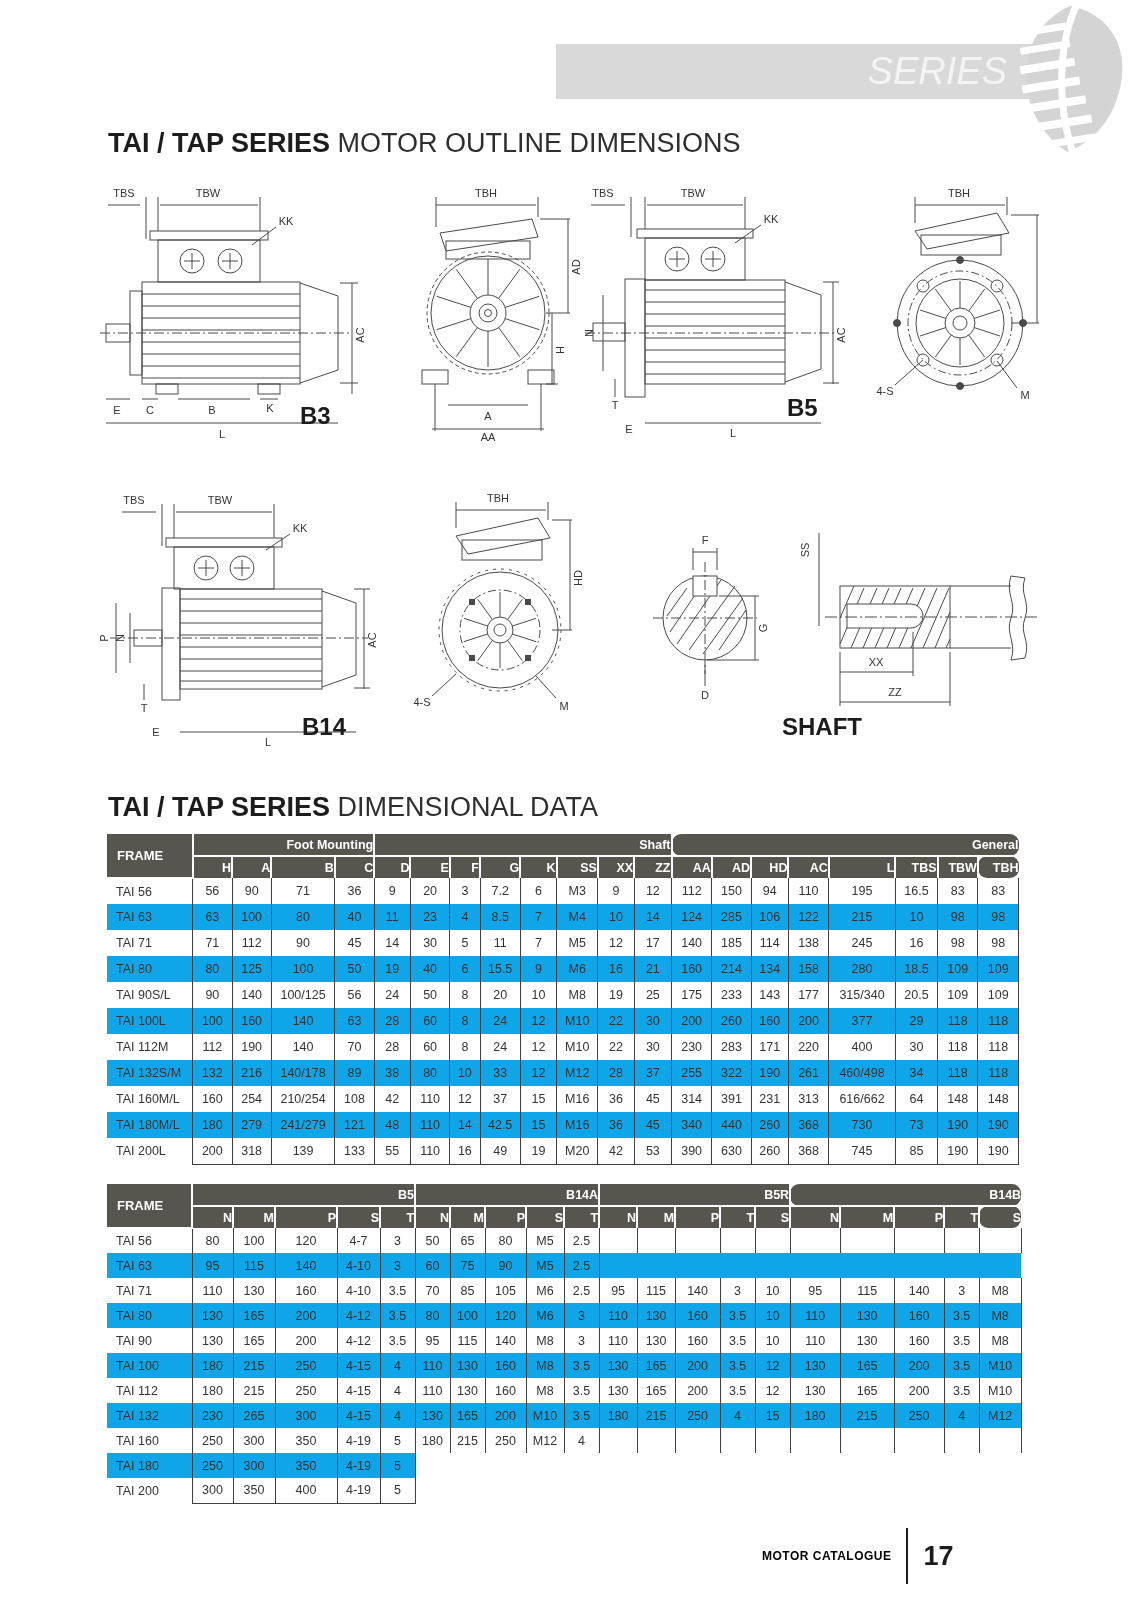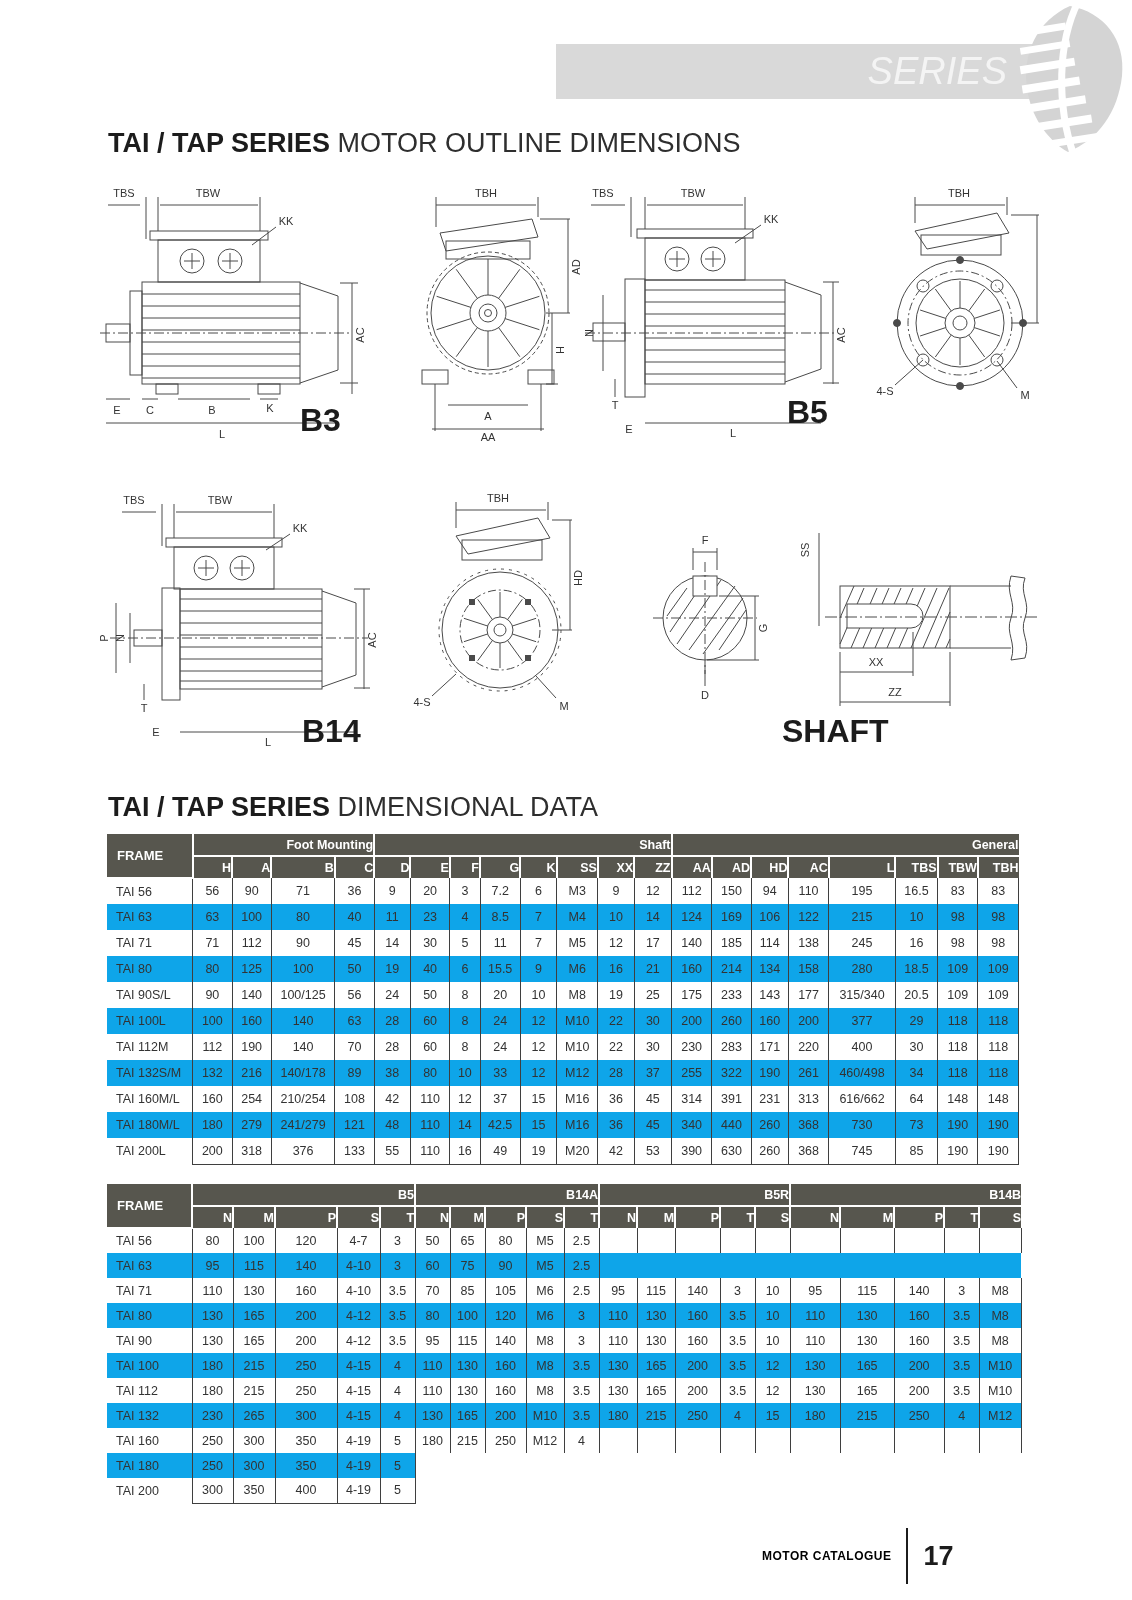--- a/index.html
+++ b/index.html
@@ -11,31 +11,31 @@
   .banner .bold{font-size:45px;font-weight:bold;color:#fff;letter-spacing:1px;white-space:pre;}
   .banner .ital{font-size:38px;font-style:italic;color:#f4f4f4;margin-left:12px;}
   .logo{position:absolute;left:1008px;top:0px;}
   
   .sect{position:absolute;font-size:27px;color:#1c1c1c;white-space:nowrap;}
   .sect .b{font-weight:bold;}
   .sect .r{font-weight:normal;color:#2e2e2e;}
   .st1{left:108px;top:128px;}
   .st2{left:108px;top:792px;}
   
-  .cap{position:absolute;font-weight:bold;font-size:32px;color:#1c1c1c;}
+  .cap{position:absolute;font-weight:bold;font-size:24px;color:#1c1c1c;}
   .drw{position:absolute;}
   .drw text{font-size:11px;fill:#333;font-family:"Liberation Sans",sans-serif;}
   
   .tblwrap{position:absolute;left:107px;}
   .dimtable{border-collapse:collapse;table-layout:fixed;width:912px;font-size:12.5px;color:#333;}
   .dimtable th{background:#57564e;color:#fff;font-weight:bold;font-size:12.5px;padding:0;
                border:2px solid #fff;height:21px;text-align:right;}
   .dimtable th.frame-h{text-align:left;padding-left:10px;font-size:13px;border-left:0;}
   .dimtable thead tr:first-child th{border-top:0;}
-  .dimtable thead tr th:last-child{border-right:0;}
+  .dimtable thead tr th:last-child{border-right:0;border-radius:9px;}
   .dimtable thead tr:nth-child(2) th{border-bottom:0;}
   .dimtable tbody td{border-left:1px solid #3f3f3f;border-right:1px solid #3f3f3f;
                      text-align:center;padding:0;}
   .t1 tbody tr{height:26px;}
   .t2 tbody tr{height:25px;}
   .dimtable tbody td.frame{border:none;text-align:left;padding-left:9px;}
   .dimtable tbody td.nb{border:none;}
   .dimtable tbody td.cut{background:#fff;}
   .dimtable tbody tr.g{background:#0ea5e9;}
   .dimtable tbody tr:last-child td:not(.frame):not(.nb){border-bottom:1px solid #3f3f3f;}
@@ -420,21 +420,21 @@
             <td>40</td>
             <td>11</td>
             <td>23</td>
             <td>4</td>
             <td>8.5</td>
             <td>7</td>
             <td>M4</td>
             <td>10</td>
             <td>14</td>
             <td>124</td>
-            <td>169</td>
+            <td>285</td>
             <td>106</td>
             <td>122</td>
             <td>215</td>
             <td>10</td>
             <td>98</td>
             <td>98</td>
           </tr>
           <tr>
             <td class="frame">TAI 71</td>
             <td>71</td>
@@ -616,21 +616,21 @@
             <td>368</td>
             <td>730</td>
             <td>73</td>
             <td>190</td>
             <td>190</td>
           </tr>
           <tr>
             <td class="frame">TAI 200L</td>
             <td>200</td>
             <td>318</td>
-            <td>376</td>
+            <td>139</td>
             <td>133</td>
             <td>55</td>
             <td>110</td>
             <td>16</td>
             <td>49</td>
             <td>19</td>
             <td>M20</td>
             <td>42</td>
             <td>53</td>
             <td>390</td>

